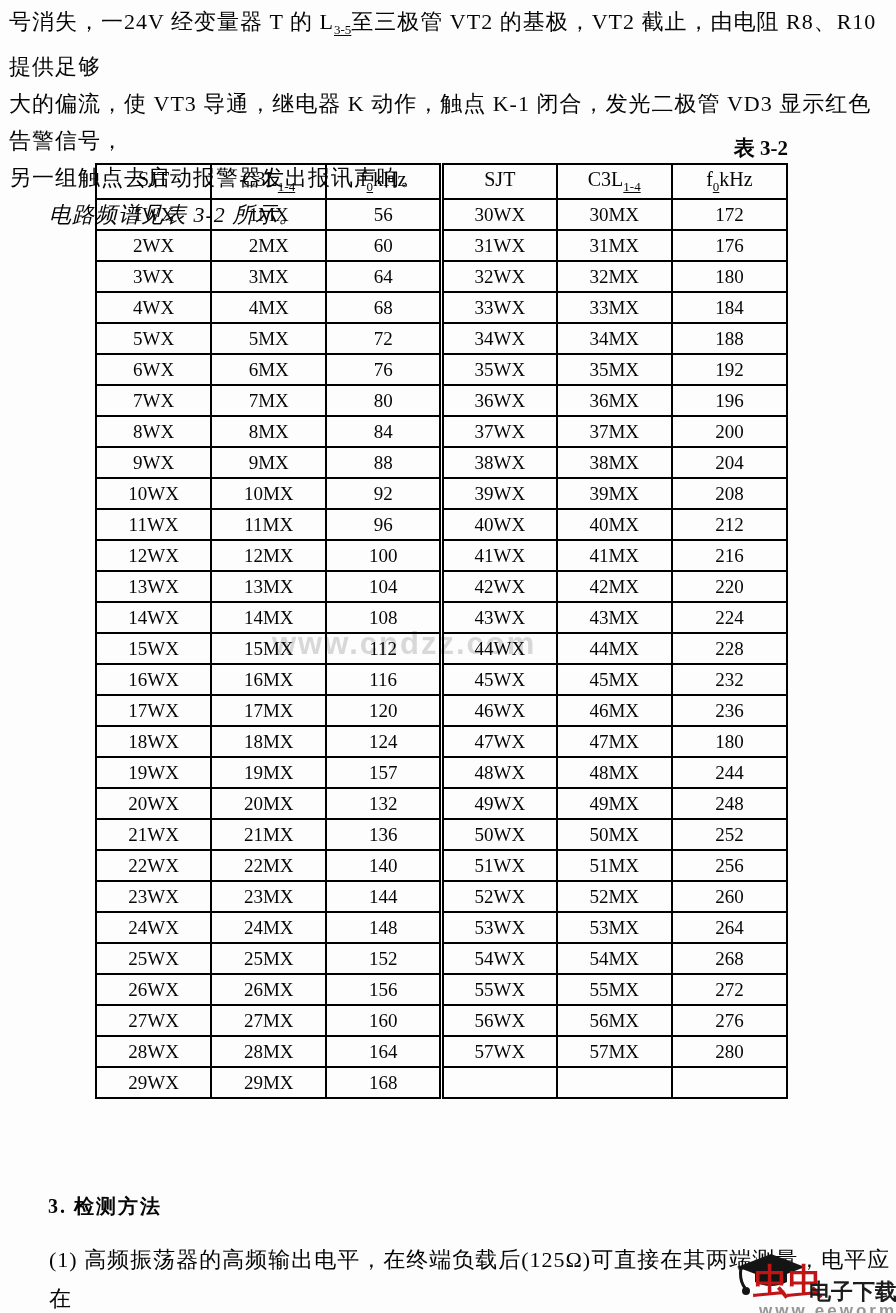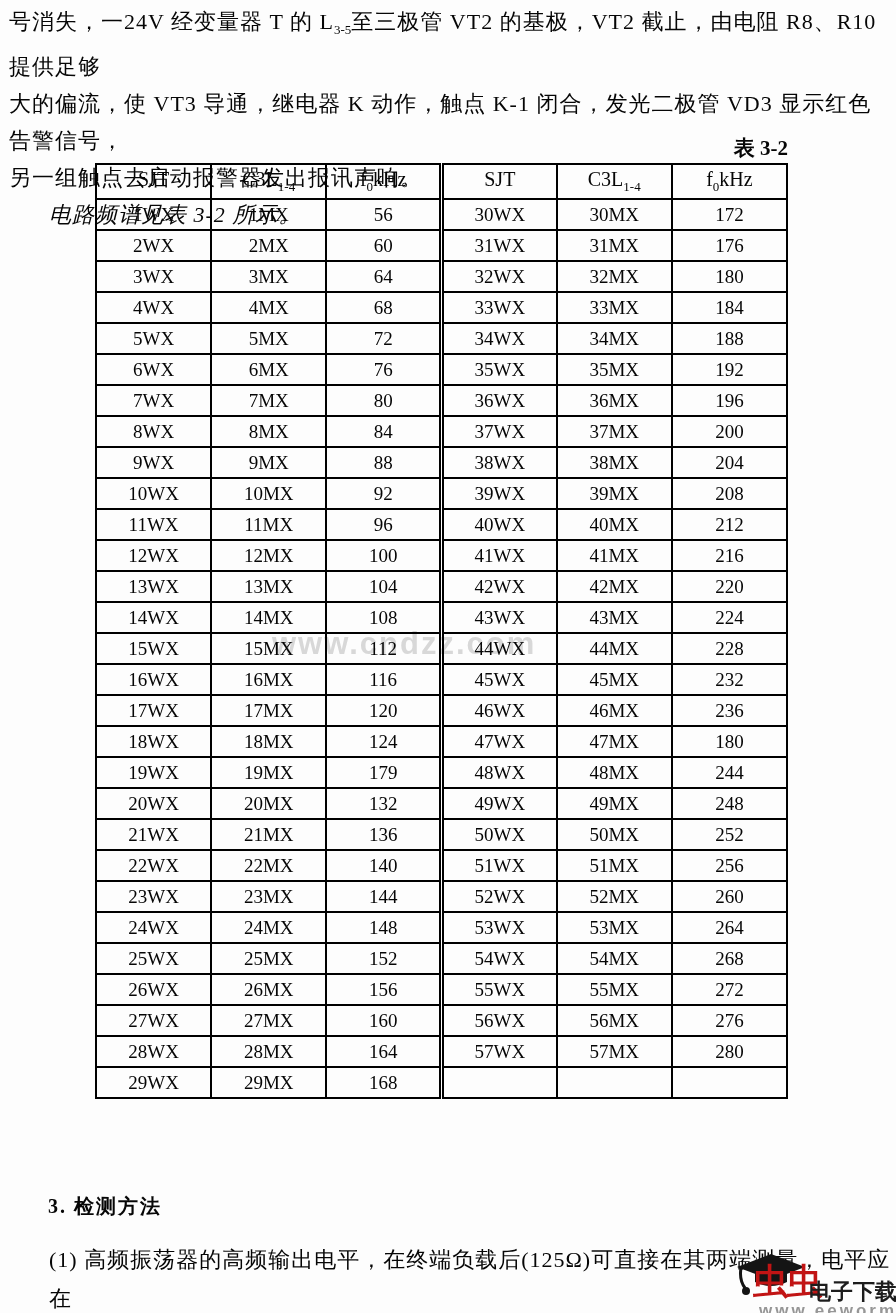--- a/index.html
+++ b/index.html
@@ -11,21 +11,21 @@
     color: #060606;
   }
   .page { position: relative; width: 896px; height: 1313px; }
 
   
   .intro {
     position: absolute; left: 9px; top: 3px; width: 880px;
     font-size: 22px; line-height: 37px; letter-spacing: 1px;
   }
   .intro .indent { padding-left: 40px; font-style: italic; }
-  sub { font-size: 13px; letter-spacing: 0; }
+  sub { font-size: 13px; letter-spacing: 0; text-decoration: underline; }
 
   
   .table-title {
     position: absolute; left: 95px; top: 134px; width: 693px;
     text-align: right; font-weight: bold; font-size: 21px;
   }
 
   
   table.freq {
     position: absolute; left: 95px; top: 163px; width: 693px;
@@ -252,21 +252,21 @@
           <td>18WX</td>
           <td>18MX</td>
           <td>124</td>
           <td>47WX</td>
           <td>47MX</td>
           <td>180</td>
         </tr>
         <tr>
           <td>19WX</td>
           <td>19MX</td>
-          <td>179</td>
+          <td>157</td>
           <td>48WX</td>
           <td>48MX</td>
           <td>244</td>
         </tr>
         <tr>
           <td>20WX</td>
           <td>20MX</td>
           <td>132</td>
           <td>49WX</td>
           <td>49MX</td>

